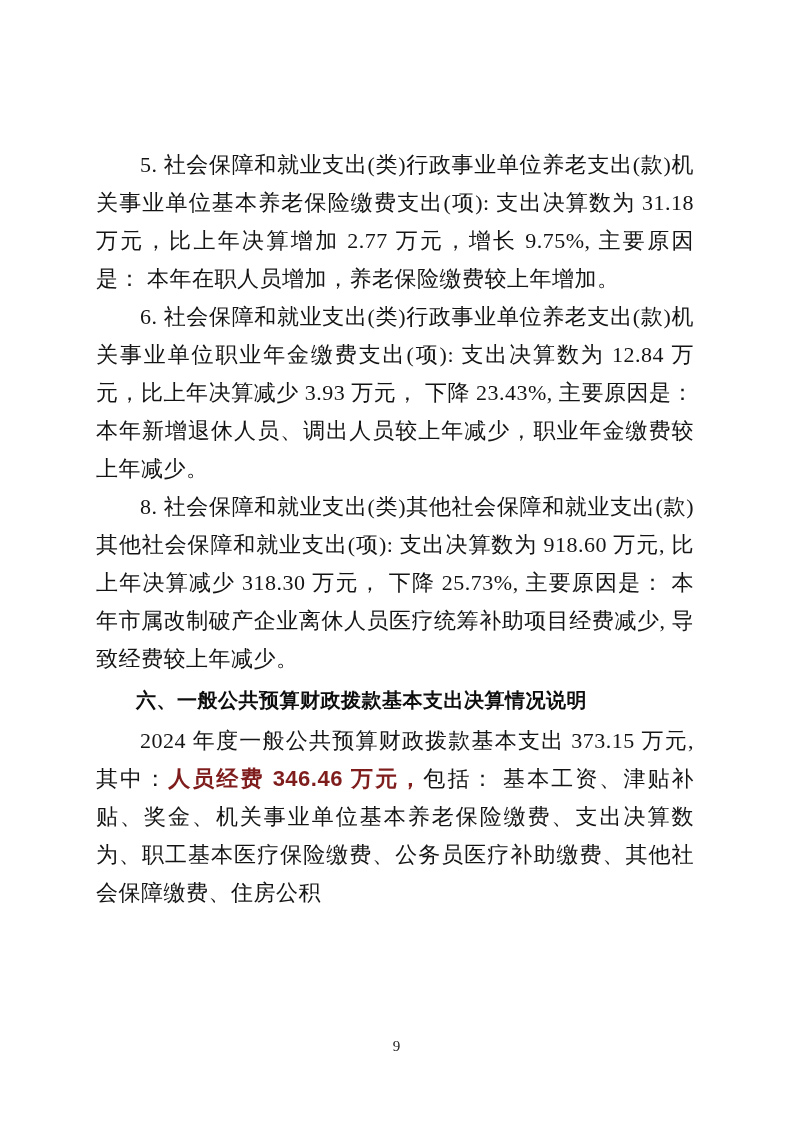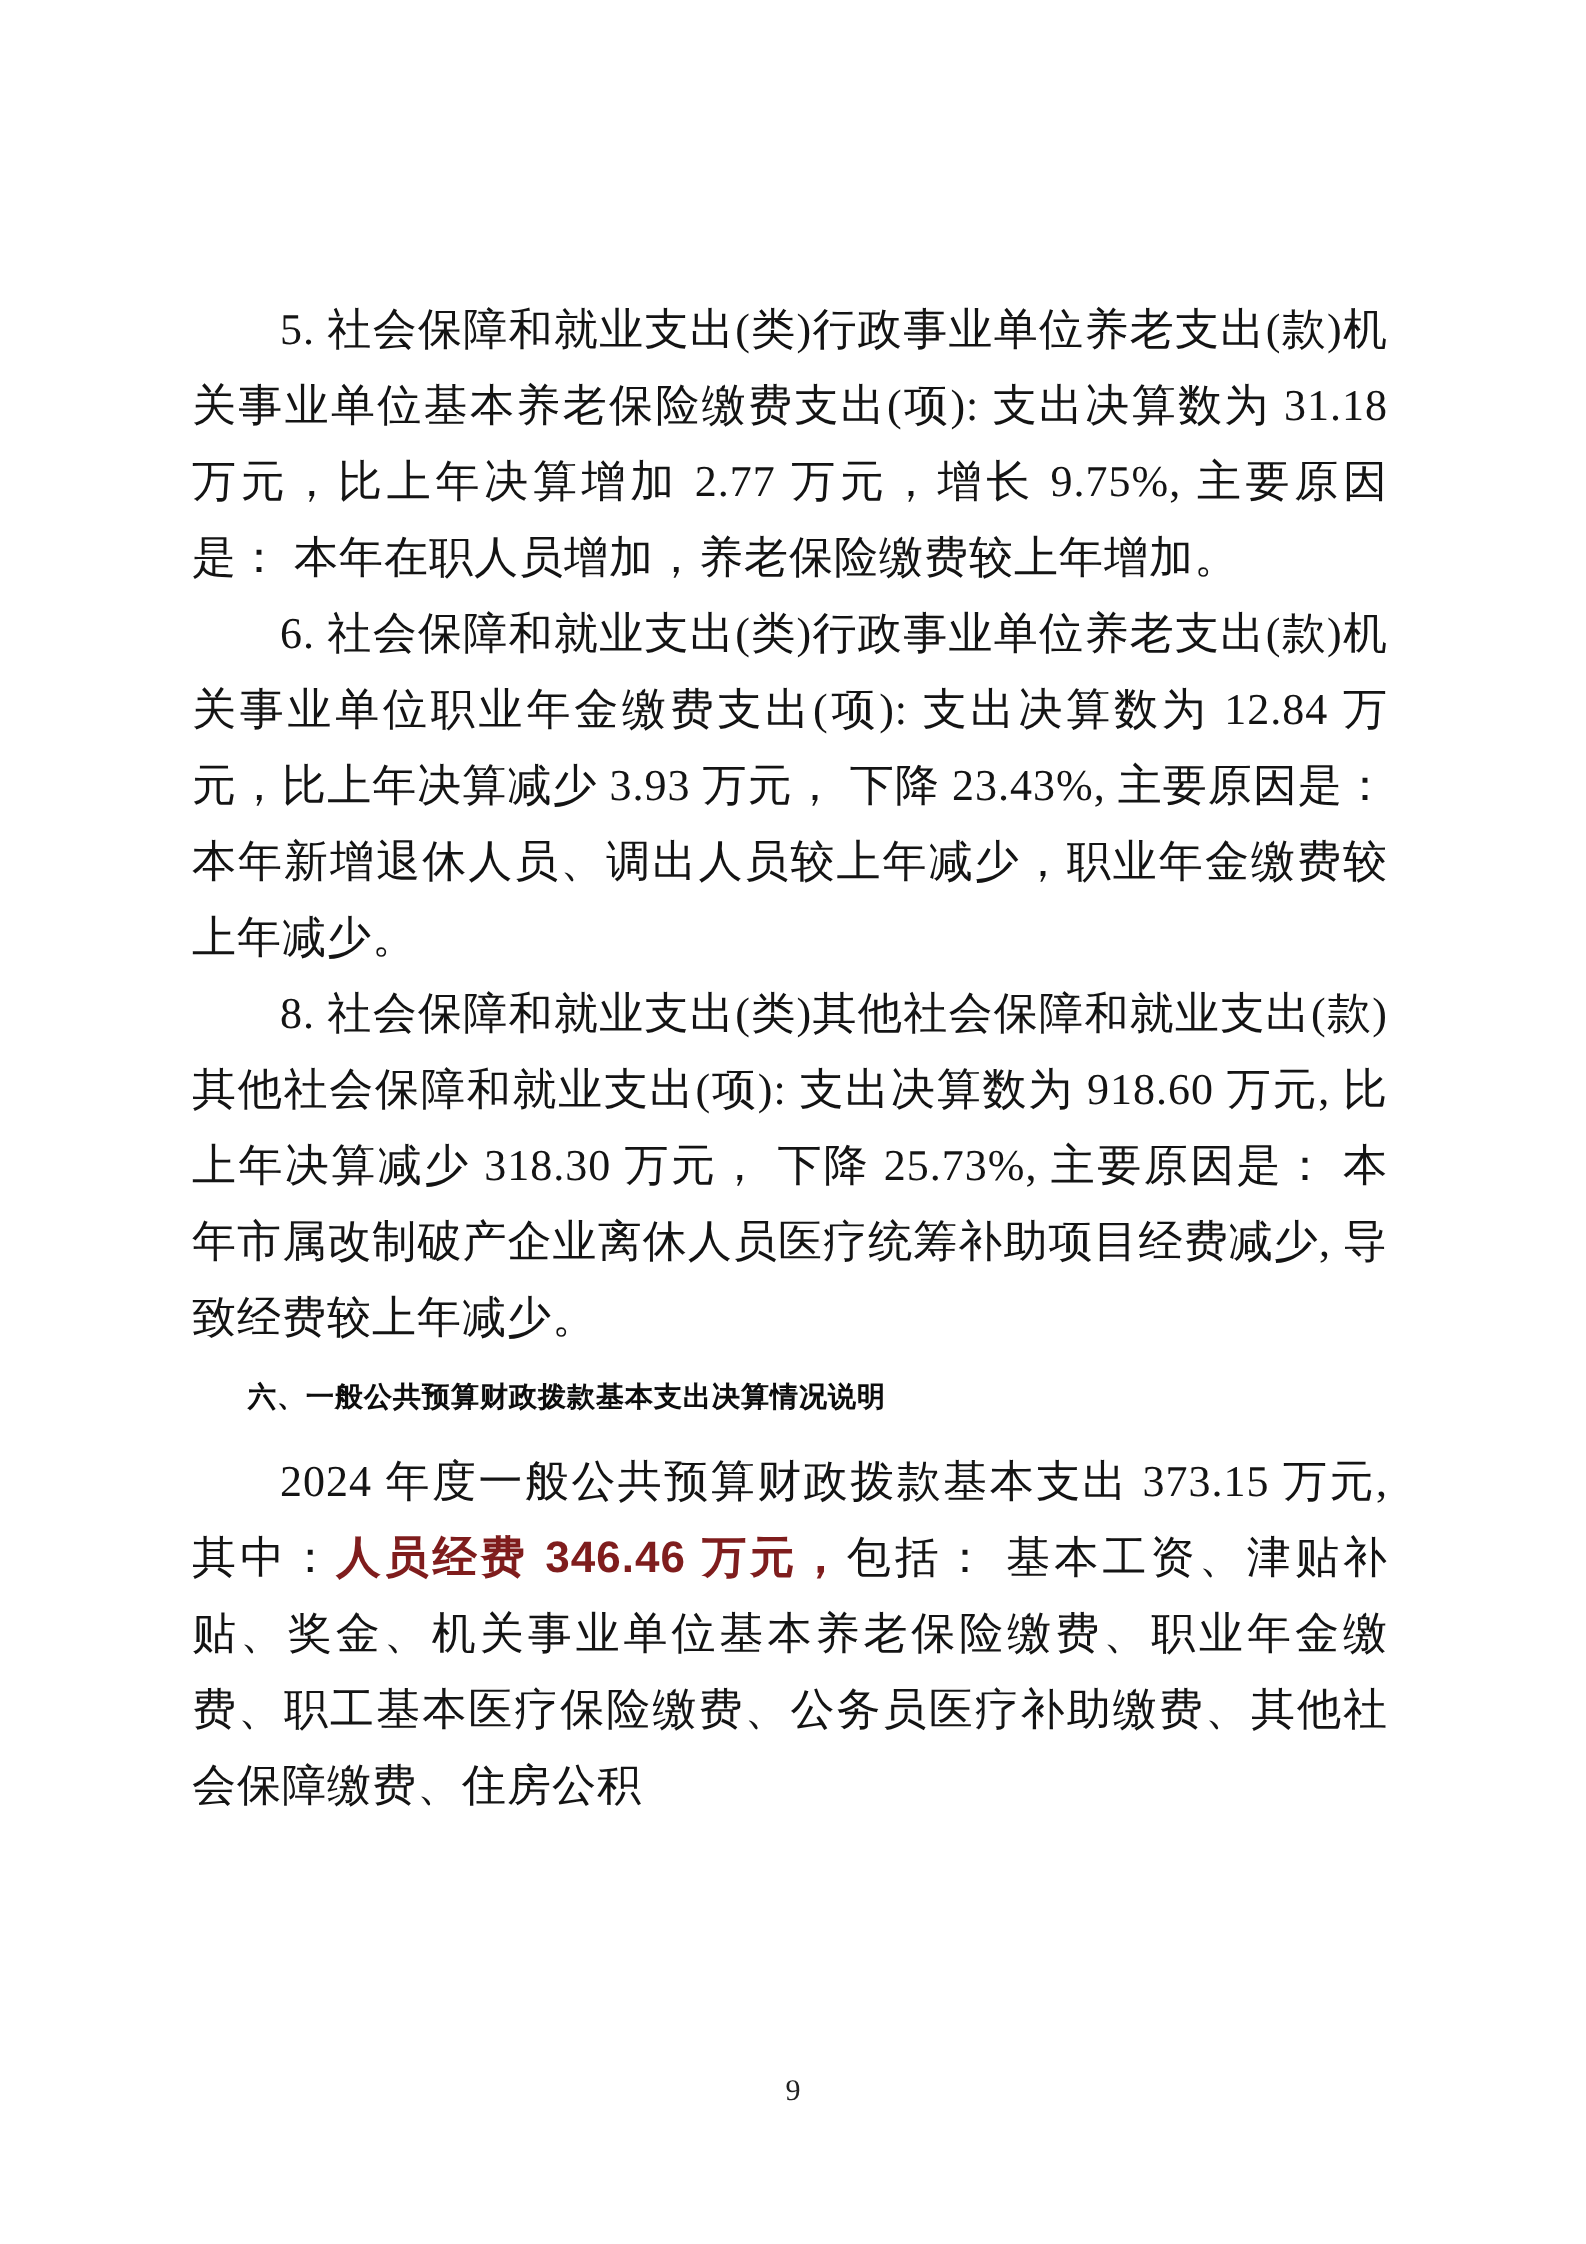--- a/index.html
+++ b/index.html
@@ -29,23 +29,23 @@
     text-justify: inter-ideograph;
   }
   .para {
     margin: 0;
     text-indent: 2em;
     letter-spacing: 0.5px;
   }
   .heading {
     margin: 3px 0 3px 0;
     text-indent: 2em;
-    font-family: Liberation Mono, monospace;
+    font-family: Liberation Sans, sans-serif;
     font-weight: bold;
-    font-size: 14px;
+    font-size: 20px;
     letter-spacing: 0.5px;
     color: #0d0d0d;
   }
   .bold-seg {
     font-family: "Liberation Sans", "DejaVu Sans", sans-serif;
     font-weight: bold;
     color: #7f1d1d;
   }
   .footer-pagenum {
     position: absolute;
@@ -67,19 +67,19 @@
 
     <p class="para">5. 社会保障和就业支出(类)行政事业单位养老支出(款)机关事业单位基本养老保险缴费支出(项): 支出决算数为 31.18 万元，比上年决算增加 2.77 万元，增长 9.75%, 主要原因是： 本年在职人员增加，养老保险缴费较上年增加。</p>
 
     <p class="para">6. 社会保障和就业支出(类)行政事业单位养老支出(款)机关事业单位职业年金缴费支出(项): 支出决算数为 12.84 万元，比上年决算减少 3.93 万元， 下降 23.43%, 主要原因是： 本年新增退休人员、调出人员较上年减少，职业年金缴费较上年减少。</p>
 
 
     <p class="para">8. 社会保障和就业支出(类)其他社会保障和就业支出(款)其他社会保障和就业支出(项): 支出决算数为 918.60 万元, 比上年决算减少 318.30 万元， 下降 25.73%, 主要原因是： 本年市属改制破产企业离休人员医疗统筹补助项目经费减少, 导致经费较上年减少。</p>
 
     <p class="heading">六、一般公共预算财政拨款基本支出决算情况说明</p>
 
-    <p class="para"><span>2024 年度一般公共预算财政拨款基本支出 373.15 万元, 其中：</span><span class="bold-seg">人员经费 346.46 万元，</span><span>包括： 基本工资、津贴补贴、奖金、机关事业单位基本养老保险缴费、职业年金缴费、职工基本医疗保险缴费、公务员医疗补助缴费、其他社会保障缴费、住房公积</span></p>
+    <p class="para"><span>2024 年度一般公共预算财政拨款基本支出 373.15 万元, 其中：</span><span class="bold-seg">人员经费 346.46 万元，</span><span>包括： 基本工资、津贴补贴、奖金、机关事业单位基本养老保险缴费、支出决算数为、职工基本医疗保险缴费、公务员医疗补助缴费、其他社会保障缴费、住房公积</span></p>
 
   </div>
 
   <div class="footer-pagenum">9</div>
 
 </div>
 
 </body></html>

